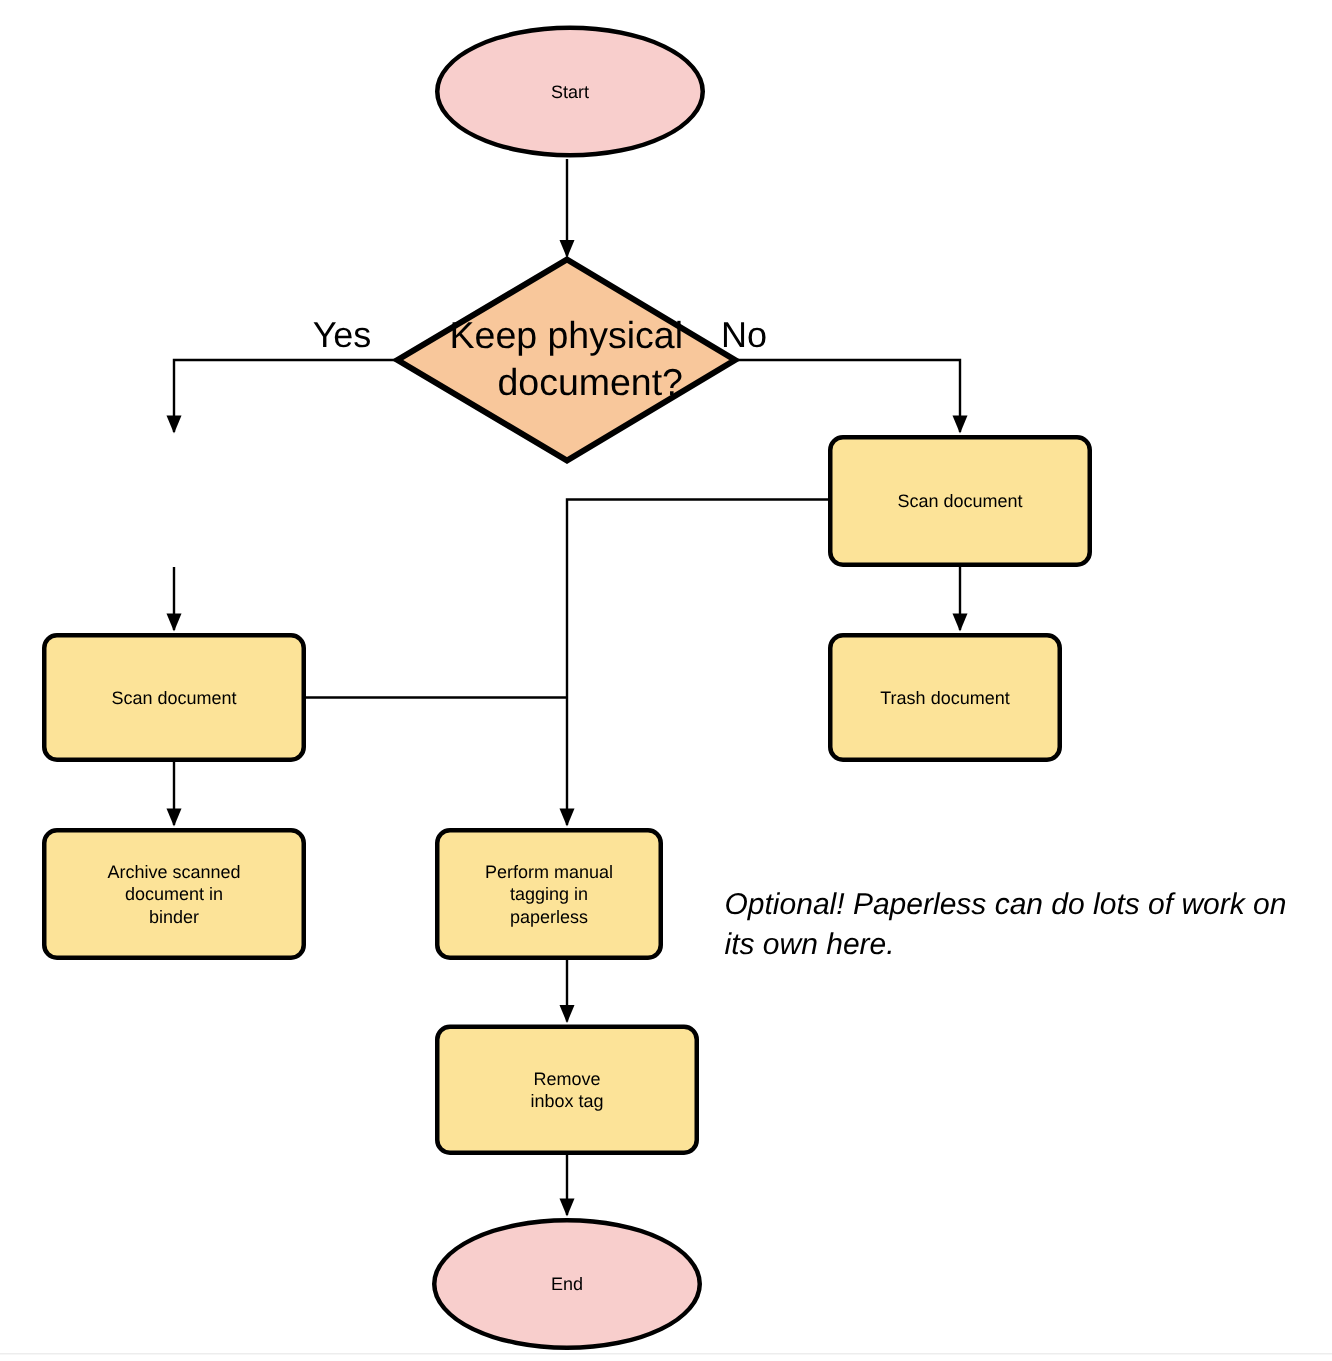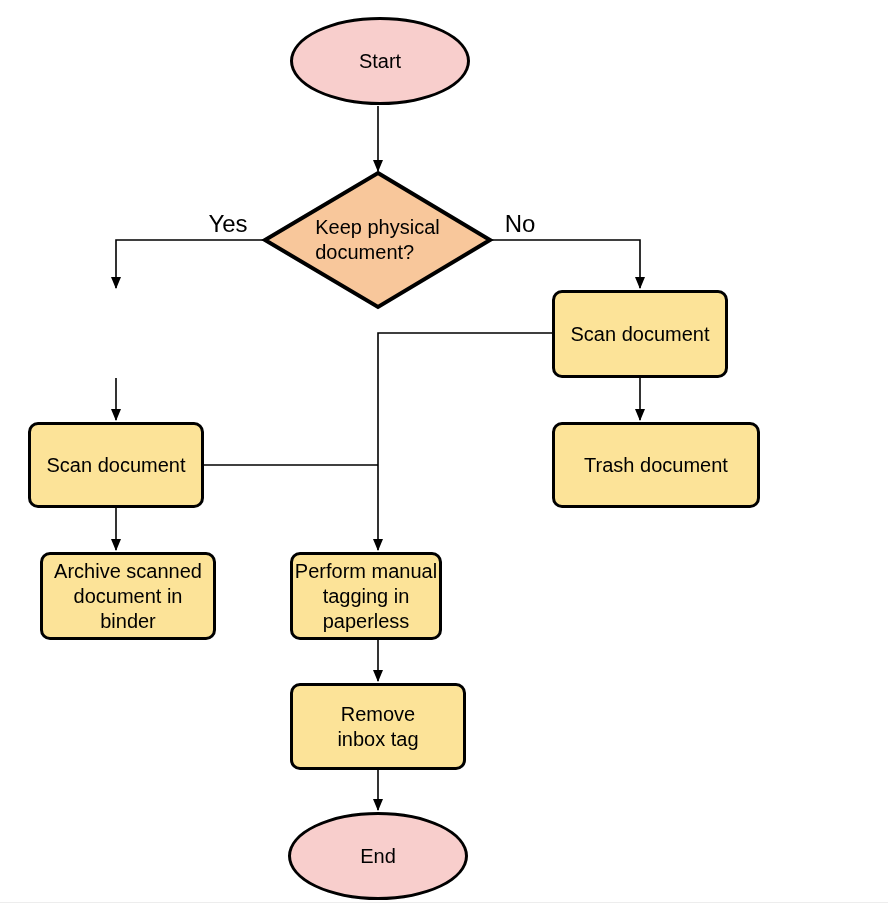--- a/index.html
+++ b/index.html
@@ -28,42 +28,42 @@
     stroke: var(--stroke, #000);
     stroke-width: 4;
     stroke-linejoin: miter;
   }
   .node {
     position: absolute;
     display: flex;
     align-items: center;
     justify-content: center;
     text-align: center;
-    font-size: 20px;
+    font-size: 12px;
     line-height: 1.25;
     white-space: pre-line;
     box-sizing: border-box;
   }
   .process {
     background: var(--node-yellow, #FCE398);
     border: 3px solid var(--stroke, #000);
     border-radius: 10px;
   }
   .terminal {
     background: var(--node-pink, #F8CECC);
     border: 3.5px solid var(--stroke, #000);
     border-radius: 50%;
   }
   .decision-label {
     position: absolute;
     display: flex;
     align-items: center;
     justify-content: center;
-    text-align: left;
-    font-size: 20px;
+    text-align: right;
+    font-size: 25px;
     line-height: 1.25;
     white-space: pre-line;
   }
   .edge-label {
     position: absolute;
     font-size: 24px;
     text-align: center;
     background: transparent;
   }
   .annotation {
@@ -108,37 +108,39 @@
     <polygon class="diamond" points="378,173 490,240 378,307 265,240"></polygon>
   </svg>
 
   <div class="node terminal" style="left:290px; top:17px; width:180px; height:88px;">Start</div>
 
   <div class="decision-label" style="left:265px; top:173px; width:225px; height:134px;">Keep physical
 document?</div>
 
   <span class="edge-label" style="left:203px; top:210px; width:50px;">Yes</span>
 
-  <span class="edge-label" style="left:495px; top:210px; width:50px;">No</span>
+  <span class="edge-label" style="left:471px; top:210px; width:50px;">No</span>
 
 
   <div class="node process" style="left:28px; top:422px; width:176px; height:86px;">Scan document</div>
 
-  <div class="node process" style="left:28px; top:552px; width:176px; height:88px;margin-left:12px;">Archive scanned
+  <div class="node process" style="left:28px; top:552px; width:176px; height:88px;">Archive scanned
 document in
 binder</div>
 
   <div class="node process" style="left:552px; top:290px; width:176px; height:88px;">Scan document</div>
 
-  <div class="node process" style="left:552px; top:422px; width:208px; height:86px;">Trash document</div>
+  <div class="node process" style="left:552px; top:422px; width:156px; height:86px;">Trash document</div>
 
   <div class="node process" style="left:290px; top:552px; width:152px; height:88px;">Perform manual
 tagging in
 paperless</div>
 
+  <div class="annotation" style="left:483px; top:590px; width:405px;">Optional! Paperless can do lots of work on
+its own here.</div>
 
   <div class="node terminal" style="left:288px; top:812px; width:180px; height:88px;">End</div>
 
   <div class="node process" style="left:290px; top:683px; width:176px; height:87px;">Remove
 inbox tag</div>
 
   <div class="bottom-divider"></div>
 </div>
 
 </body></html>

